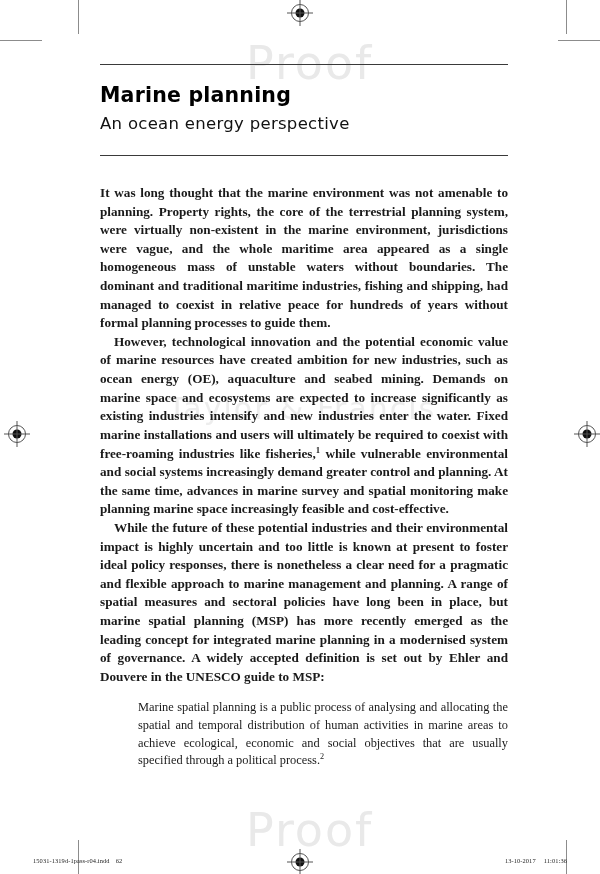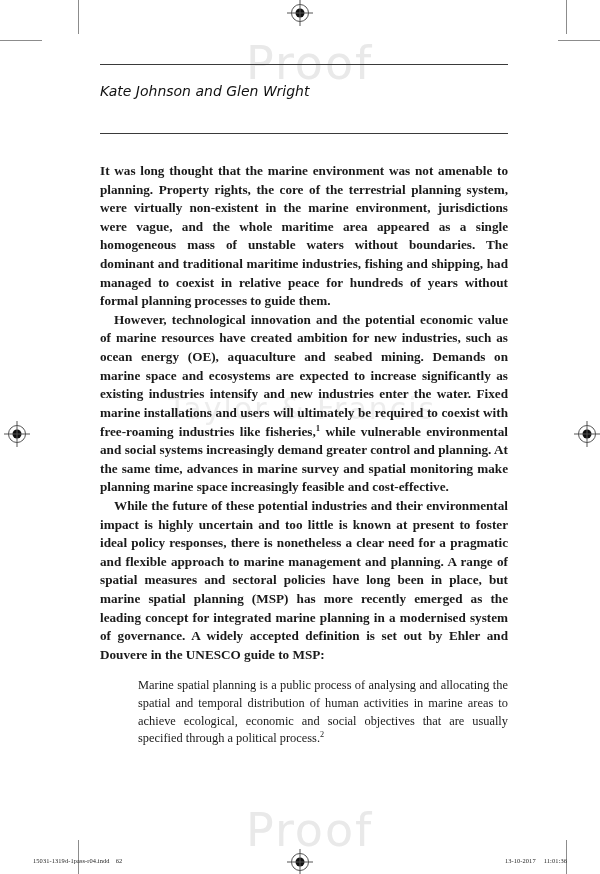--- a/index.html
+++ b/index.html
@@ -217,21 +217,22 @@
     </div>
 
   <div class="watermark wm-proof" style="left:246px; top:36px;">Proof</div>
   <div class="watermark wm-band" style="left:168px; top:391px;">Taylor &amp; Francis</div>
   <div class="watermark wm-proof" style="left:246px; top:803px;">Proof</div>
 
   <div class="content">
 
     <hr class="rule-top">
 
-    <div class="authors">Kate Johnson and Glen Wright</div>
+    <h1 class="title">Marine planning</h1>
+    <h2 class="subtitle">An ocean energy perspective</h2>
 
     <hr class="rule-mid">
 
 
     <p class="body">It was long thought that the marine environment was not amenable to planning. Property rights, the core of the terrestrial planning system, were virtually non-existent in the marine environment, jurisdictions were vague, and the whole maritime area appeared as a single homogeneous mass of unstable waters without boundaries. The dominant and traditional maritime industries, fishing and shipping, had managed to coexist in relative peace for hundreds of years without formal planning processes to guide them.</p>
 
     <p class="body"><span>However, technological innovation and the potential economic value of marine resources have created ambition for new industries, such as ocean energy (OE), aquaculture and seabed mining. Demands on marine space and ecosystems are expected to increase significantly as existing industries intensify and new industries enter the water. Fixed marine installations and users will ultimately be required to coexist with free-roaming industries like fisheries,</span><sup>1</sup><span> while vulnerable environmental and social systems increasingly demand greater control and planning. At the same time, advances in marine survey and spatial monitoring make planning marine space increasingly feasible and cost-effective.</span></p>
 
     <p class="body">While the future of these potential industries and their environmental impact is highly uncertain and too little is known at present to foster ideal policy responses, there is nonetheless a clear need for a pragmatic and flexible approach to marine management and planning. A range of spatial measures and sectoral policies have long been in place, but marine spatial planning (MSP) has more recently emerged as the leading concept for integrated marine planning in a modernised system of governance. A widely accepted definition is set out by Ehler and Douvere in the UNESCO guide to MSP:</p>
 

